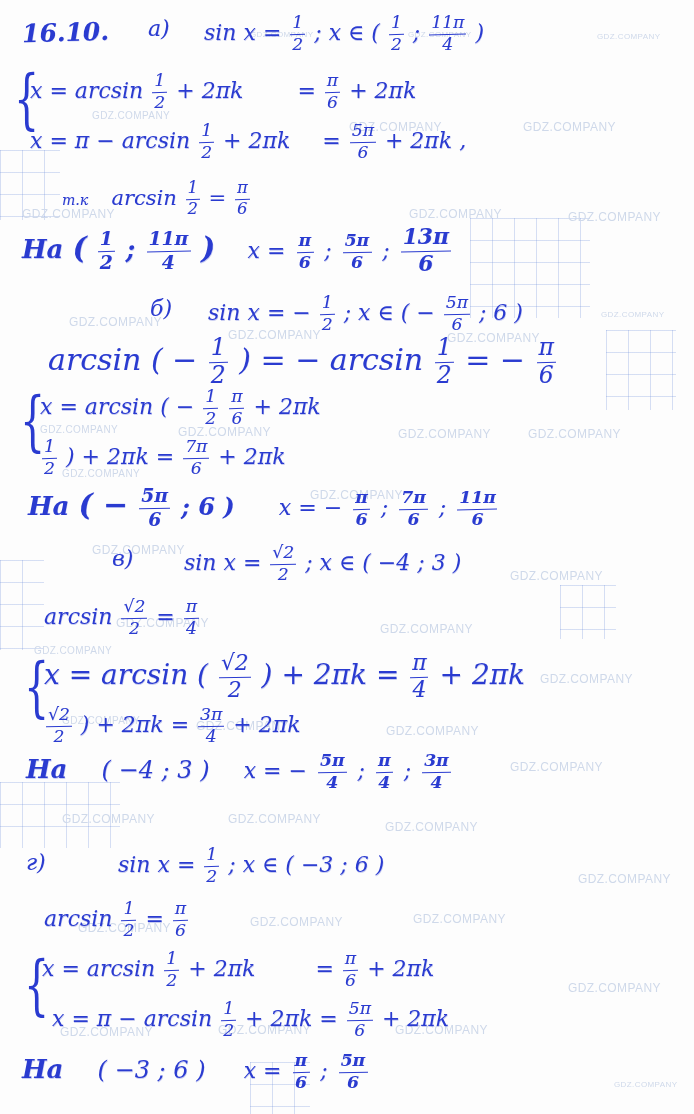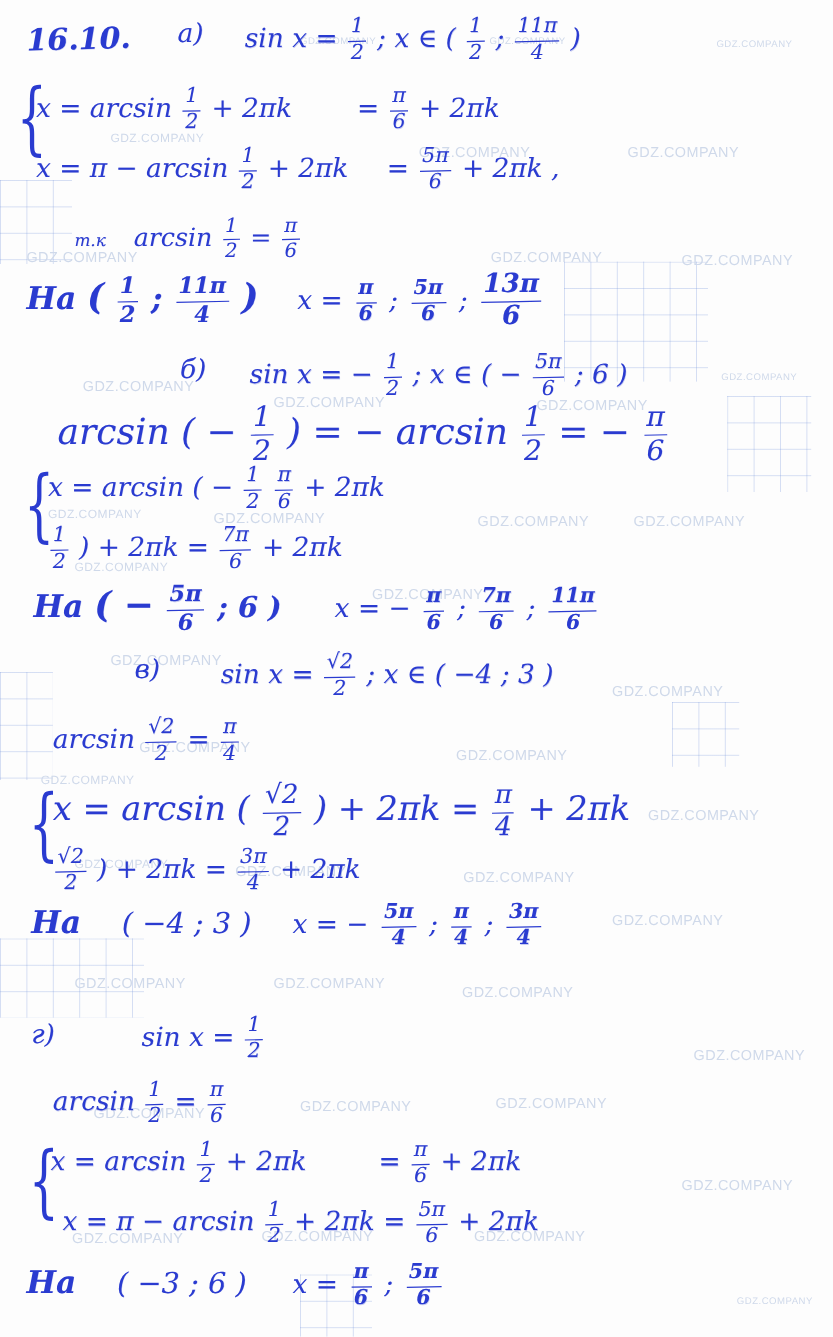--- a/index.html
+++ b/index.html
@@ -448,20 +448,21 @@
 
   <div class="hw" style="left:26px; top:850px; font-size:22px;">г)</div>
 
   <div class="hw" style="left:118px; top:846px; font-size:22px;">
     <span>sin x =</span>
     <span class="frac">
       <span class="num">1</span>
       <span class="bar"></span>
       <span class="den">2</span>
     </span>
+    <span>; x ∈ ( −3 ; 6 )</span>
   </div>
 
   <div class="hw" style="left:44px; top:900px; font-size:22px;">
     <span>arcsin</span>
     <span class="frac">
       <span class="num">1</span>
       <span class="bar"></span>
       <span class="den">2</span>
     </span>
     <span>=</span>

